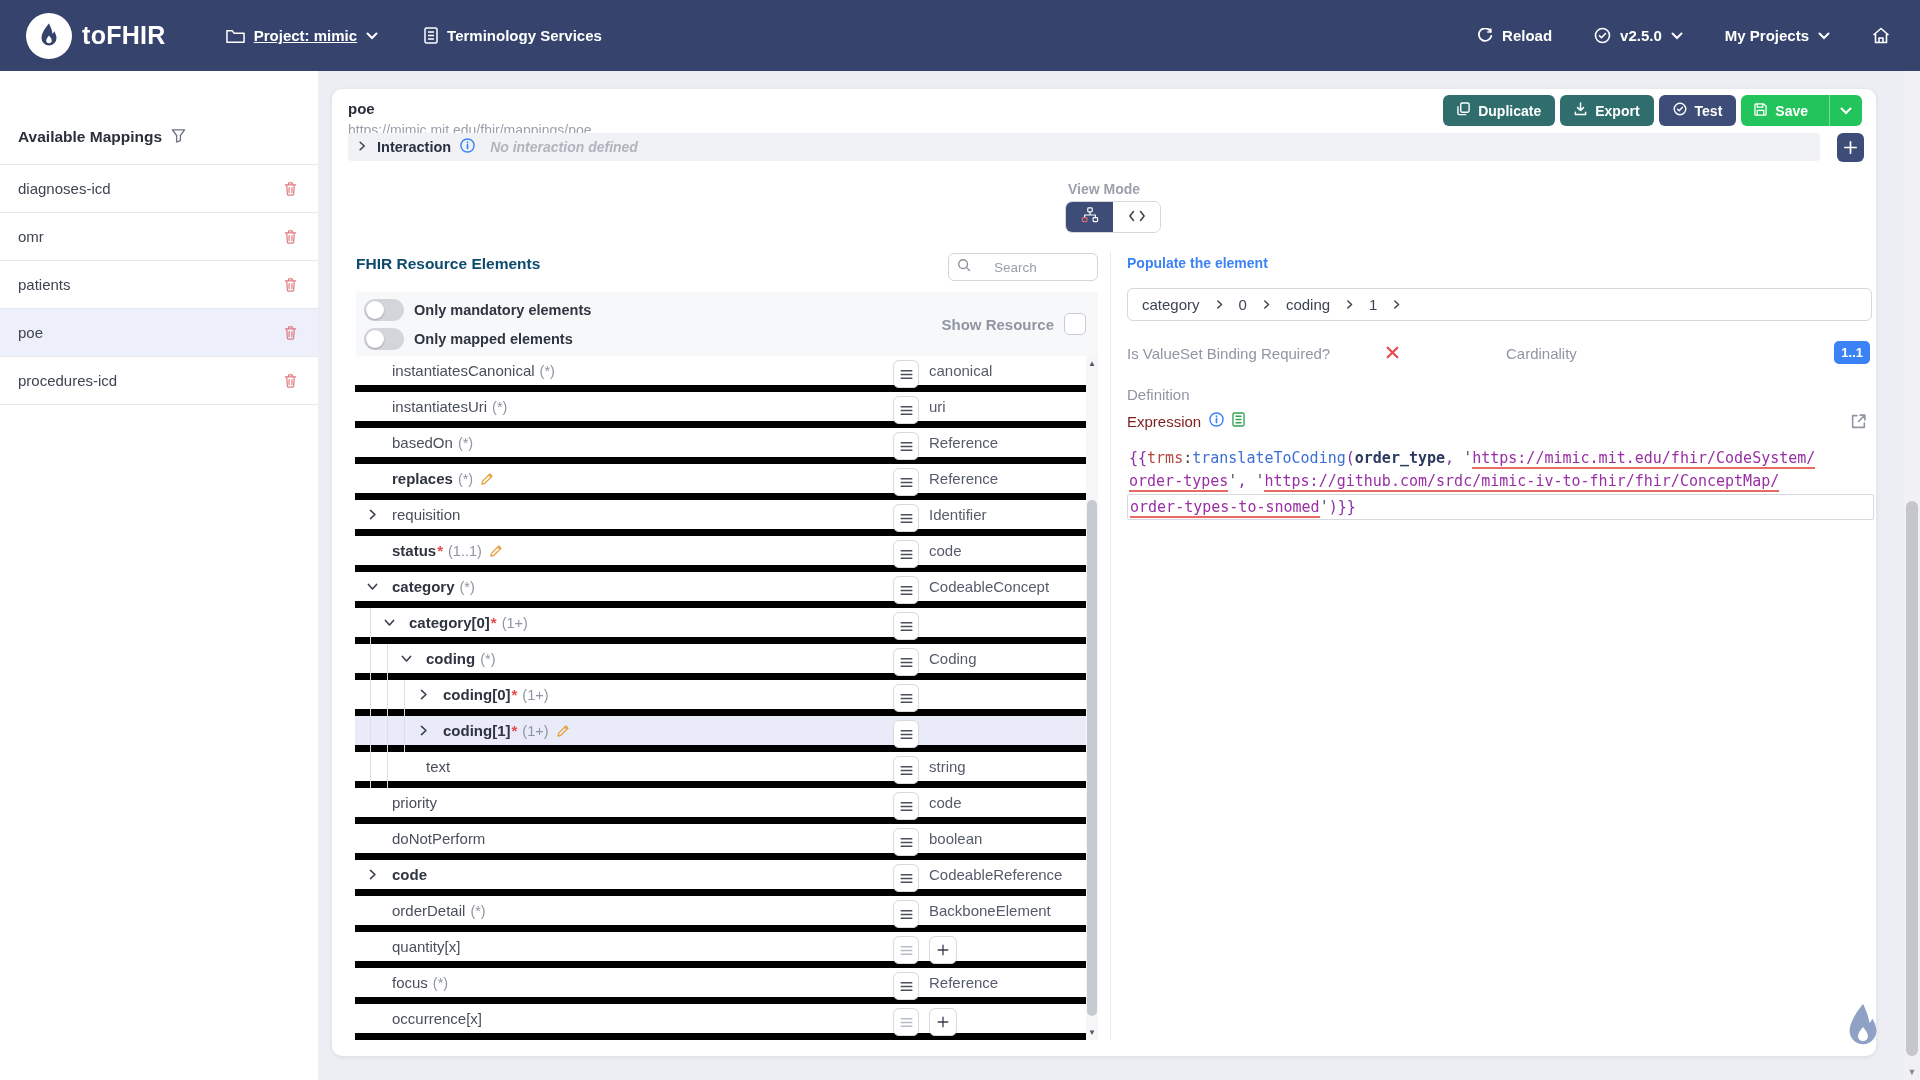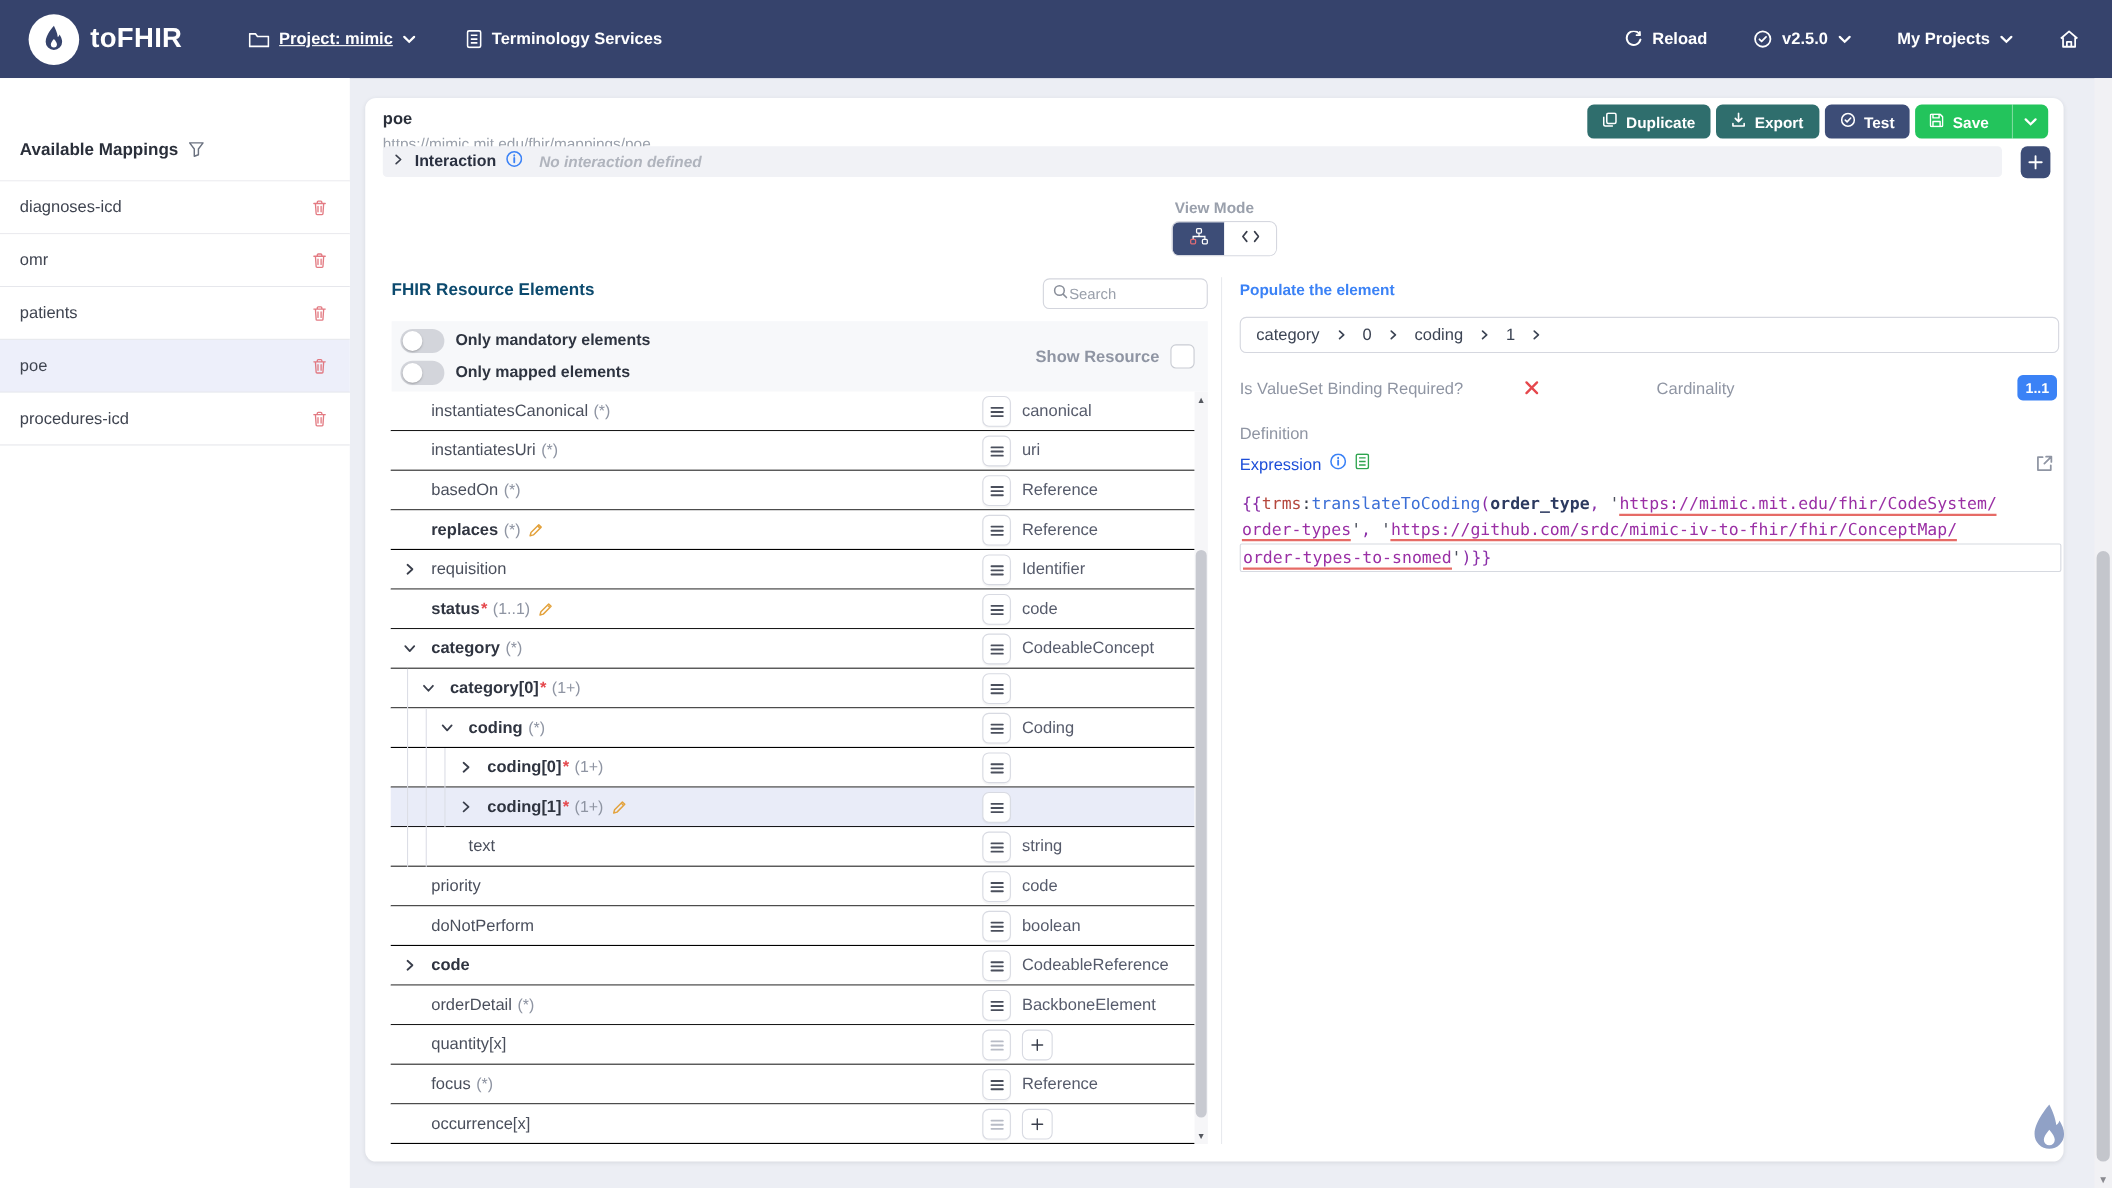--- a/index.html
+++ b/index.html
@@ -47,34 +47,34 @@
   #interaction-bar .int-status { font-size:14px; font-style:italic; color:#b0b4bd; font-weight:600; margin-left:6px; }
   #add-rule-btn { position:absolute; left:1505px; top:44px; width:27px; height:29px; background:#3d4d77; border:none; border-radius:6px; display:flex; align-items:center; justify-content:center; cursor:pointer; }
 
   #view-mode-label { position:absolute; left:0; top:92px; width:1544px; text-align:center; font-size:14px; font-weight:600; color:#9aa0ac; }
   #view-toggle { position:absolute; left:733px; top:112px; display:flex; height:32px; border-radius:7px; overflow:hidden; border:1px solid #d5d7df; }
   #view-toggle .vt { width:47px; display:flex; align-items:center; justify-content:center; cursor:pointer; background:#fff; }
   #view-toggle .vt.active { background:#3d4d77; }
 
   
   #fhir-title { position:absolute; left:24px; top:166px; font-size:15.5px; font-weight:bold; color:#0c4a6e; }
-  #search-box { position:absolute; left:616px; top:164px; width:150px; height:28px; border:1px solid #d3d5dd; border-radius:6px; background:#fff; display:flex; align-items:center; gap:1px; padding-left:8px; }
+  #search-box { position:absolute; left:616px; top:164px; width:150px; height:28px; border:1px solid #d3d5dd; border-radius:6px; background:#fff; display:flex; align-items:center; gap:23px; padding-left:8px; }
   #search-box input { border:none; outline:none; width:105px; font-size:13.5px; font-family:inherit; color:#3a3f51; background:transparent; }
   #search-box input::placeholder { color:#9aa0ab; }
   #toggle-area { position:absolute; left:24px; top:203px; width:742px; height:64px; background:#f7f8fa; }
   .toggle-row { position:absolute; left:8px; display:flex; align-items:center; gap:10px; }
   .switch { width:40px; height:22px; border-radius:11px; background:#d3d5db; position:relative; cursor:pointer; flex:none; }
   .switch .knob { position:absolute; left:2px; top:2px; width:18px; height:18px; border-radius:50%; background:#fff; box-shadow:0 1px 2px rgba(0,0,0,.25); }
   .toggle-label { font-size:14.5px; font-weight:600; color:#2e3440; }
   #show-resource { position:absolute; right:12px; top:0; height:64px; display:flex; align-items:center; gap:10px; }
   #show-resource .sr-label { font-size:15px; font-weight:bold; color:#8f95a3; }
   #show-resource .checkbox { width:22px; height:22px; border:1.5px solid #c9ccd3; border-radius:5px; background:#fff; cursor:pointer; }
 
   #tree { position:absolute; left:23px; top:267px; width:745px; height:684px; overflow:hidden; }
-  .tree-row { position:absolute; left:0; width:731px; height:36px; border-bottom:1px solid #000000; display:flex; align-items:center; background:#fff; cursor:pointer; }
+  .tree-row { position:absolute; left:0; width:731px; height:36px; border-bottom:7px solid #000000; display:flex; align-items:center; background:#fff; cursor:pointer; }
   .tree-row.hl { background:#e9ecf8; }
   .guide { position:absolute; top:0; width:1px; height:36px; background:#dcdee6; }
   .chev-slot { width:26px; display:flex; align-items:center; flex:none; }
   .t-label { font-size:15px; color:#4a4f5c; white-space:nowrap; }
   .t-label.bold { font-weight:bold; color:#2f3440; }
   .t-req { color:#e5484d; font-weight:bold; font-size:15px; margin-left:1px; }
   .t-suffix { color:#8f95a3; font-size:14.5px; margin-left:5px; }
   .t-pencil { margin-left:7px; display:flex; }
   .burger-btn { position:absolute; left:538px; top:4px; width:26px; height:28px; background:#fff; border:1px solid #d8dae2; border-radius:6px; display:flex; align-items:center; justify-content:center; cursor:pointer; box-shadow:0 1px 1px rgba(0,0,0,.04); }
   .t-type { position:absolute; left:574px; font-size:15px; color:#565b6b; }
@@ -90,21 +90,21 @@
   #breadcrumb { position:absolute; left:795px; top:199px; width:745px; height:33px; border:1px solid #d5d7df; border-radius:6px; display:flex; align-items:center; gap:14px; padding-left:14px; background:#fff; }
   .bc-item { font-size:15px; color:#3c4454; cursor:pointer; }
   .bc-chev { display:flex; align-items:center; }
   #binding-row { position:absolute; left:795px; top:252px; width:745px; height:26px; }
   #binding-label { position:absolute; left:0; top:4px; font-size:15px; color:#8f95a3; }
   #binding-x { position:absolute; left:258px; top:4px; display:flex; cursor:pointer; }
   #cardinality-label { position:absolute; left:379px; top:4px; font-size:15px; color:#8f95a3; }
   #cardinality-badge { position:absolute; right:2px; top:0; background:#3b82f6; color:#fff; font-size:13px; font-weight:bold; border-radius:5px; padding:4px 7px; }
   #definition-label { position:absolute; left:795px; top:297px; font-size:15px; color:#8f95a3; }
   #expression-row { position:absolute; left:795px; top:323px; display:flex; align-items:center; gap:8px; }
-  #expression-label { font-size:15px; color:#1d4ed8; }
+  #expression-label { font-size:15px; color:#7f1d1d; }
   #expand-icon { position:absolute; left:1518px; top:324px; display:flex; cursor:pointer; }
   #code-block { position:absolute; left:795px; top:358px; width:747px; font-family:"DejaVu Sans Mono", monospace; font-size:15px; line-height:23px; cursor:text; }
   .code-line { white-space:nowrap; padding-left:2px; }
   .code-line.boxed { border:1px solid #d6d9e0; border-radius:2px; height:26px; line-height:24px; margin-top:1px; }
   .seg-brace { color:#8a2ea8; }
   .seg-ns { color:#b5483e; }
   .seg-colon { color:#3a3f4c; }
   .seg-fn { color:#3c6fd6; }
   .seg-var { color:#2c3a60; font-weight:bold; }
   .seg-q { color:#4a4f5c; }

